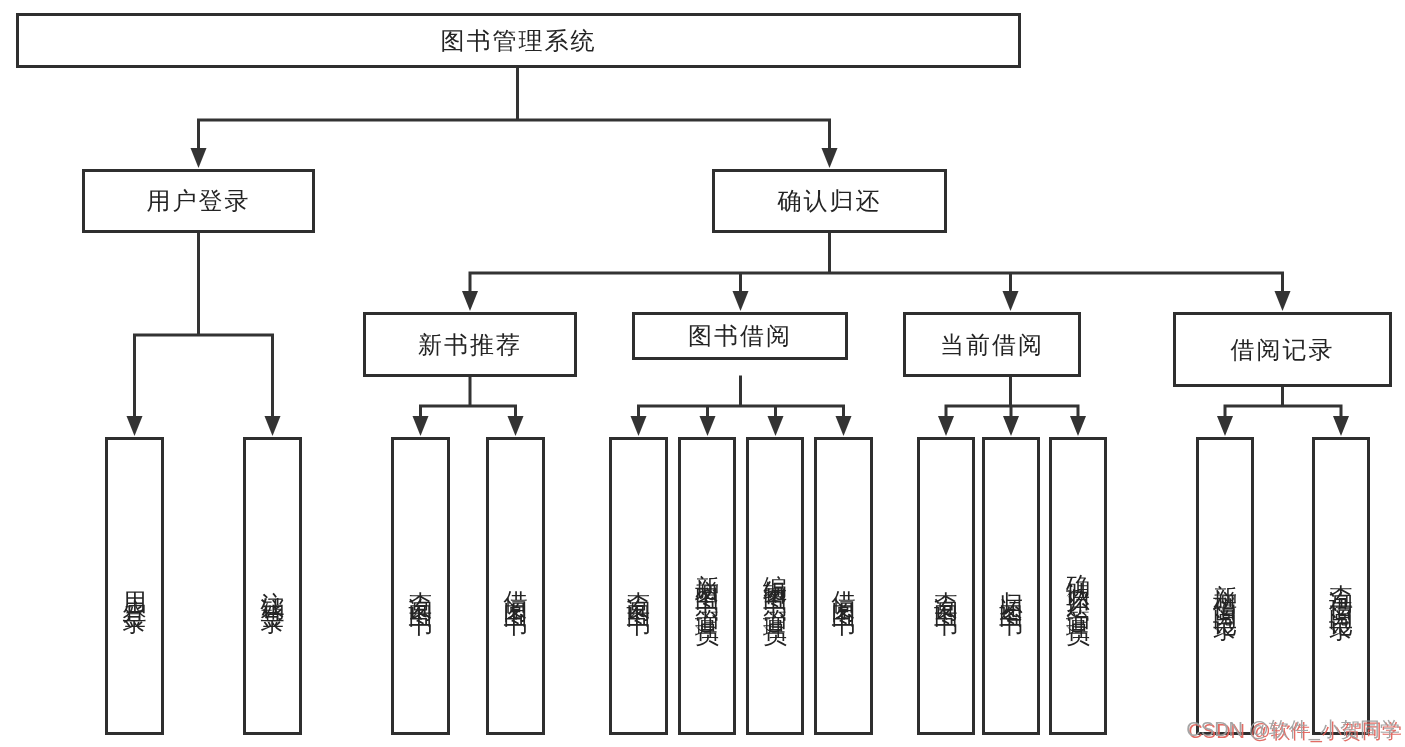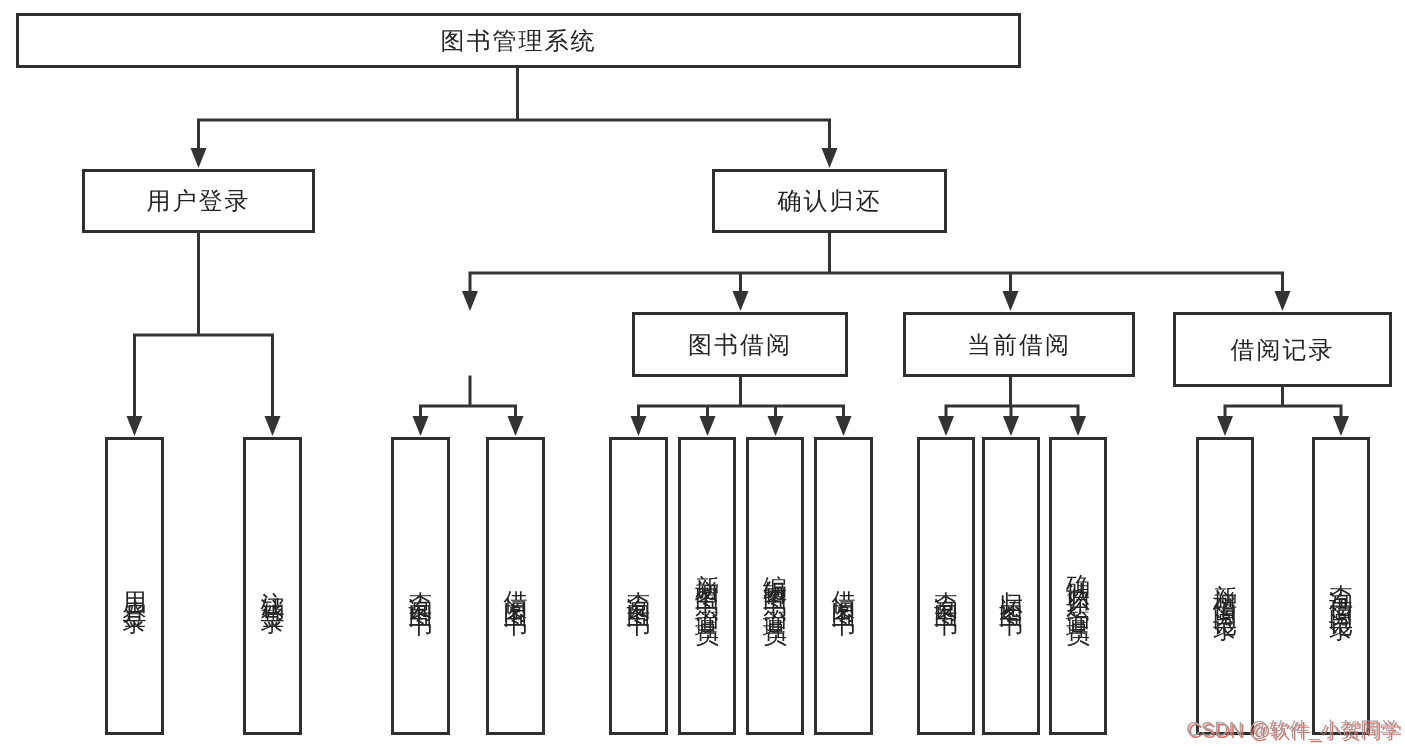--- a/index.html
+++ b/index.html
@@ -78,24 +78,27 @@
     <span class="lbl">图书管理系统</span>
   </div>
 
   <div class="box" style="left:82px;top:169px;width:233px;height:64px">
     <span class="lbl">用户登录</span>
   </div>
   <div class="box" style="left:712px;top:169px;width:235px;height:64px">
     <span class="lbl">确认归还</span>
   </div>
 
-  <div class="box" style="left:632px;top:312px;width:216px;height:65px">
+  <div class="box" style="left:363px;top:312px;width:214px;height:65px">
+    <span class="lbl">新书推荐</span>
+  </div>
+  <div class="box" style="left:632px;top:312px;width:216px;height:48px">
     <span class="lbl">图书借阅</span>
   </div>
-  <div class="box" style="left:903px;top:312px;width:232px;height:65px">
+  <div class="box" style="left:903px;top:312px;width:178px;height:65px">
     <span class="lbl">当前借阅</span>
   </div>
   <div class="box" style="left:1173px;top:312px;width:219px;height:75px">
     <span class="lbl">借阅记录</span>
   </div>
 
   <div class="box v" style="left:105px;width:59px">
     <span class="lbl">用户登录</span>
   </div>
   <div class="box v" style="left:243px;width:59px">

